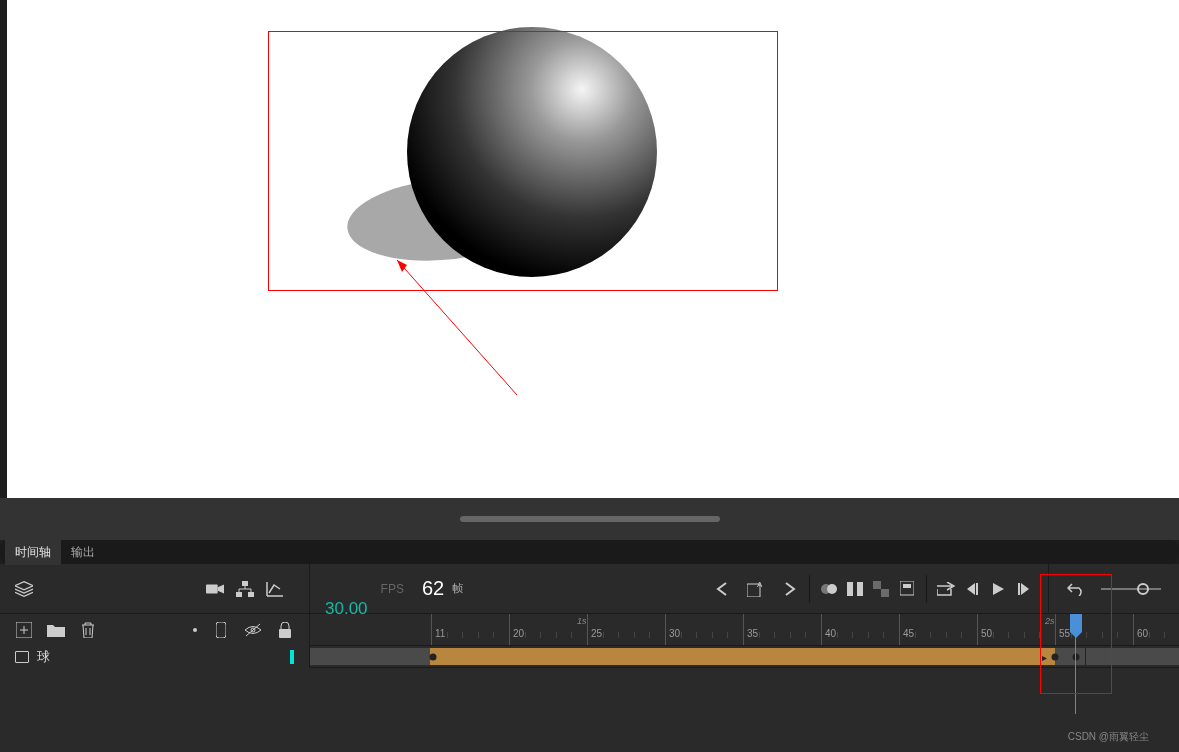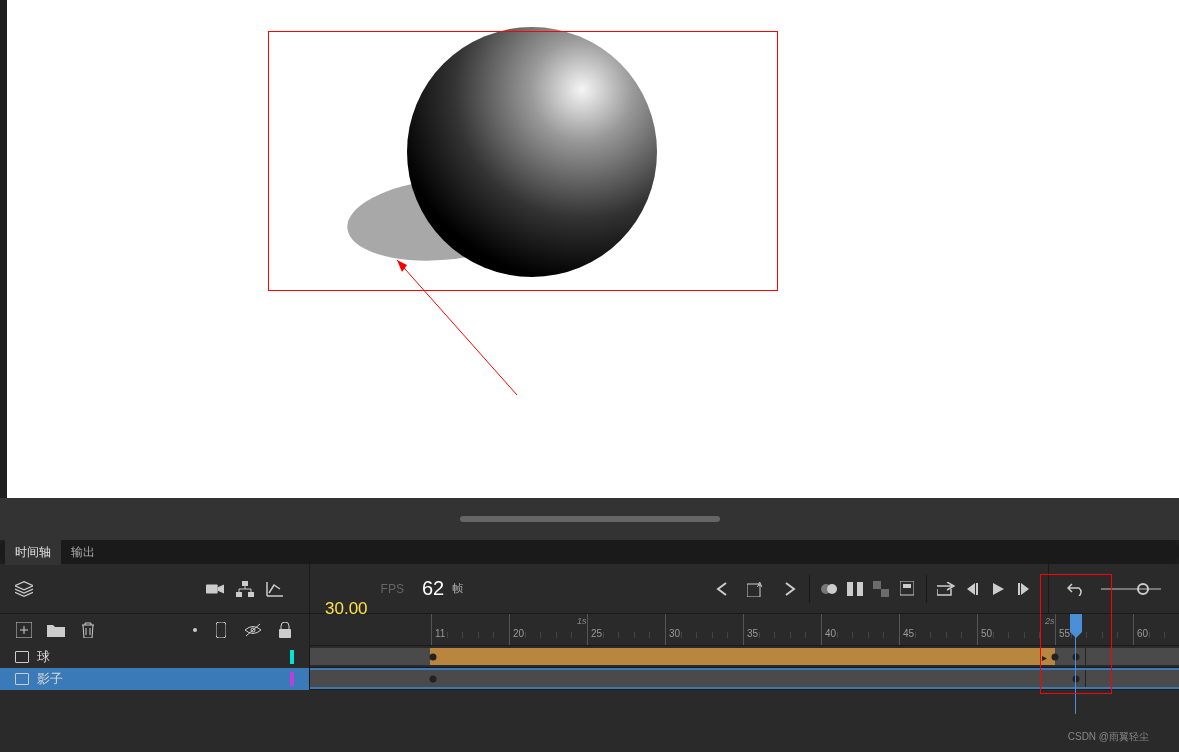--- a/index.html
+++ b/index.html
@@ -14,21 +14,21 @@
 .scroll-thumb { width: 260px; height: 6px; background: #666; border-radius: 3px; }
 .tabs { height: 24px; background: #1a1a1a; display: flex; align-items: center; padding: 0 5px; border-radius: 9px; }
 .tab { color: #aaa; font-size: 12px; padding: 4px 10px; cursor: pointer; }
 .tab.active { background: #333; color: #e0e0e0; }
 .timeline-panel { height: 188px; background: #2a2a2a; display: flex; flex-direction: column; }
 .controls-row { height: 50px; display: flex; align-items: center; border-bottom: 1px solid #1a1a1a; }
 .left-section { width: 310px; display: flex; align-items: center; padding: 0 15px; border-right: 1px solid #1a1a1a; height: 100%; }
 .btn-group { display: flex; gap: 12px; margin-left: auto; margin-right: 10px; }
 .icon-btn { width: 18px; height: 18px; color: #ccc; cursor: pointer; display: flex; align-items: center; justify-content: center; }
 .mid-section { display: flex; align-items: center; gap: 8px; padding: 0 15px; flex: 1; height: 100%; border-right: 1px solid #1a1a1a; }
-.fps-text { color: #fde047; font-size: 17px; margin-right: 5px; margin-top: 40px; }
+.fps-text { color: #14b8a6; font-size: 17px; margin-right: 5px; margin-top: 40px; }
 .fps-label { color: #666; font-size: 12px; }
 .frame-text { color: #fff; font-size: 20px; margin-left: 10px; }
 .frame-label { color: #aaa; font-size: 11px; }
 .spacer { flex: 1; }
 .divider { width: 1px; height: 28px; background: #1a1a1a; margin: 0 2px; }
 .right-section { width: 130px; display: flex; align-items: center; justify-content: space-around; padding: 0 10px; height: 100%; }
 .ruler-row { height: 32px; display: flex; }
 .layer-tools { width: 310px; display: flex; align-items: center; padding: 0 15px; gap: 14px; border-right: 1px solid #1a1a1a; }
 .ruler { flex: 1; position: relative; background: #2a2a2a; border-bottom: 1px solid #1a1a1a; }
 .ruler-mark { position: absolute; top: 0; height: 100%; border-left: 1px solid #555; font-size: 10px; color: #999; padding-left: 3px; padding-top: 14px; }
@@ -303,30 +303,17 @@
       <div class="layer-track">
         <div class="track-bg"></div>
         <div class="tween" style="left:120px;width:625px;"></div>
         <div class="keyframe" style="left:123px;"></div>
         <div class="arrow-head" style="left:732px;">▸</div>
         <div class="keyframe" style="left:745px;"></div>
         <div class="keyframe" style="left:766px;"></div>
         <div style="position:absolute;left:775px;top:2px;bottom:2px;width:1px;background:#222;"></div>
       </div>
     </div>
-    <div class="layer-row selected">
-      <div class="layer-info">
-        <div class="outline-icon"></div>
-        <span class="layer-name">影子</span>
-        <div class="color-chip" style="background:#b742d9;"></div>
-      </div>
-      <div class="layer-track">
-        <div class="track-bg"></div>
-        <div class="keyframe" style="left:123px;"></div>
-        <div class="keyframe" style="left:766px;"></div>
-        <div style="position:absolute;left:775px;top:2px;bottom:2px;width:1px;background:#222;"></div>
-      </div>
-    </div>
   </div>
 
 </div>
 
 <div class="watermark">CSDN @雨翼轻尘</div>
 
 </body></html>

